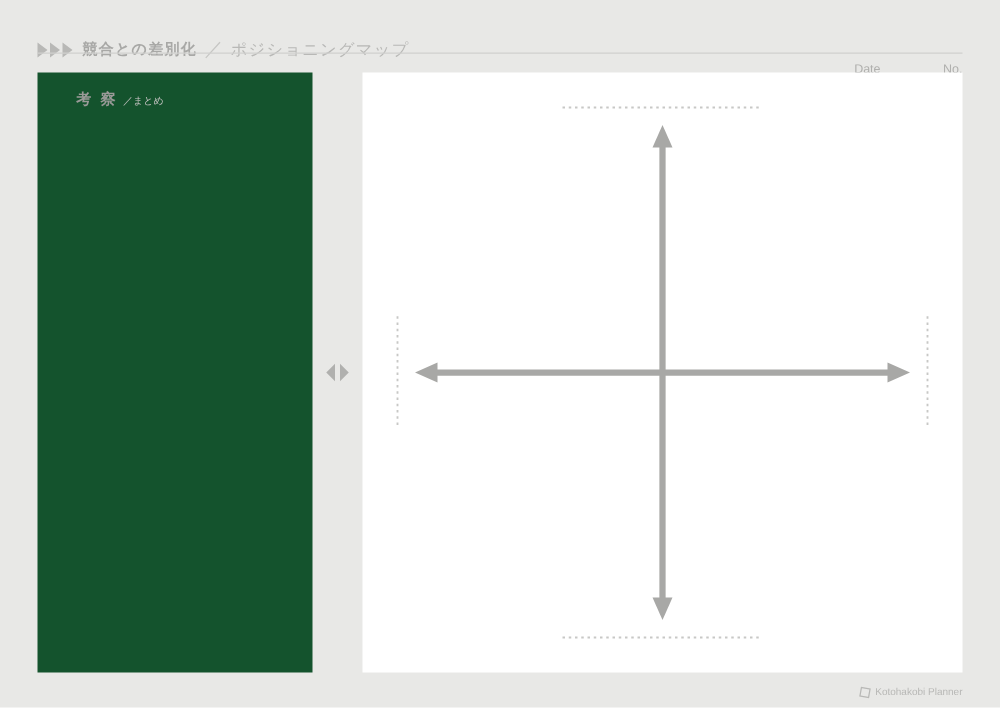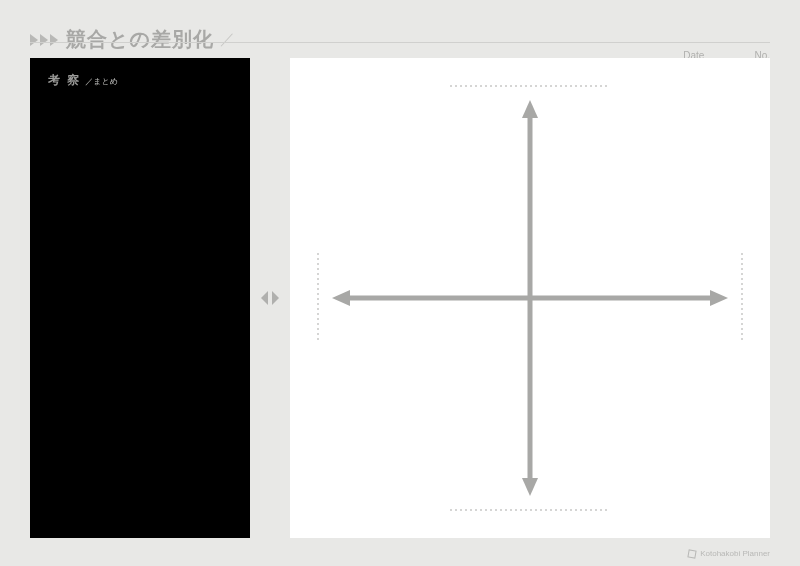--- a/index.html
+++ b/index.html
@@ -22,21 +22,21 @@
   }
   .header-left { display: flex; align-items: center; }
   .triangles { display: flex; gap: 2px; margin-right: 8px; }
   .tri {
     width: 0; height: 0;
     border-top: 6px solid transparent;
     border-bottom: 6px solid transparent;
     border-left: 8px solid #b8b8b6;
   }
   .title-main {
-    font-size: 20px;
+    font-size: 12px;
     font-weight: 600;
     color: #a8a8a6;
     letter-spacing: 1px;
   }
   .title-sep {
     font-size: 15px;
     color: #c5c5c3;
     margin: 0 6px;
   }
   .title-sub {
@@ -64,22 +64,22 @@
     top: 58px;
     left: 30px;
     right: 30px;
     bottom: 28px;
     display: flex;
     align-items: center;
   }
   .panel-left {
     width: 220px;
     height: 100%;
-    background: #000000;
-    padding: 12px 18px;
+    background: #14532d;
+    padding: 12px 31px;
   }
   .panel-left-title {
     font-size: 12px;
     font-weight: 600;
     color: #9a9a98;
     letter-spacing: 2px;
   }
   .panel-left-sub {
     font-size: 8px;
     color: #c0c0be;
@@ -125,20 +125,21 @@
 
 <div class="header">
   <div class="header-left">
     <div class="triangles">
       <div class="tri"></div>
         <div class="tri"></div>
         <div class="tri"></div>
     </div>
     <span class="title-main">競合との差別化</span>
     <span class="title-sep">／</span>
+    <span class="title-sub">ポジショニングマップ</span>
   </div>
   <div class="header-right">
     <span class="meta-field">Date</span>
     <span class="meta-field">No.</span>
   </div>
 </div>
 <div class="underline"></div>
 
 <div class="content">
 

